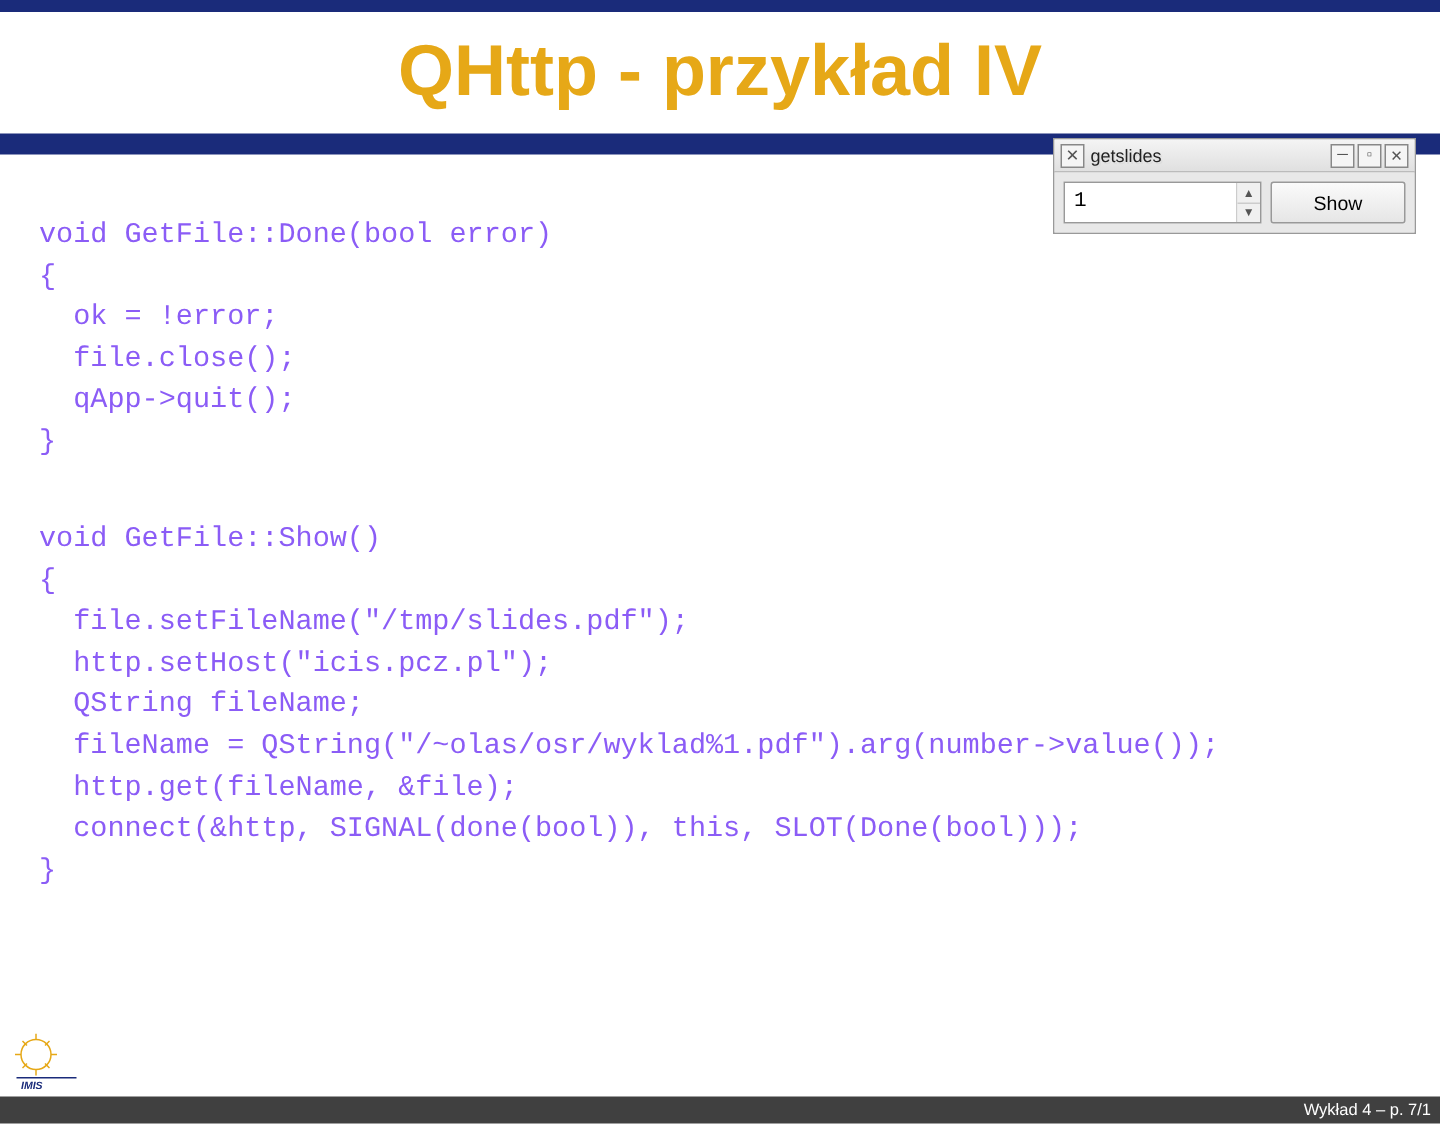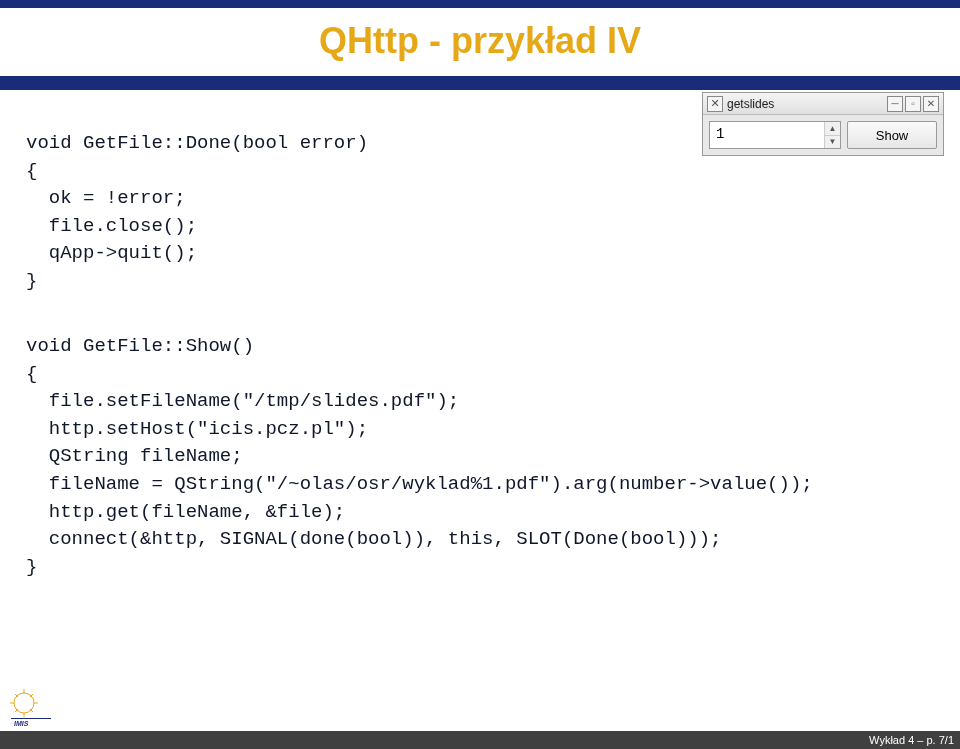--- a/index.html
+++ b/index.html
@@ -20,38 +20,38 @@
       background: #1a2b7a;
       height: 8px;
       width: 100%;
     }
     .title-area {
       padding: 12px 0 8px 0;
       text-align: center;
     }
     .title {
       color: #e6a817;
-      font-size: 36px;
+      font-size: 48px;
       font-weight: bold;
     }
     .title-underbar {
       background: #1a2b7a;
       height: 14px;
       width: 100%;
       margin-top: 6px;
     }
     .content {
       padding: 40px 24px 0 26px;
       position: relative;
     }
     .code-block {
       font-family: "Courier New", Courier, monospace;
       font-size: 19px;
       line-height: 1.45;
-      color: #0f172a;
+      color: #8b5cf6;
       white-space: pre;
     }
     .window-widget {
       position: absolute;
       right: 16px;
       top: 92px;
       width: 242px;
       border: 1px solid #999;
       background: #e8e8e8;
       font-family: Arial, sans-serif;

